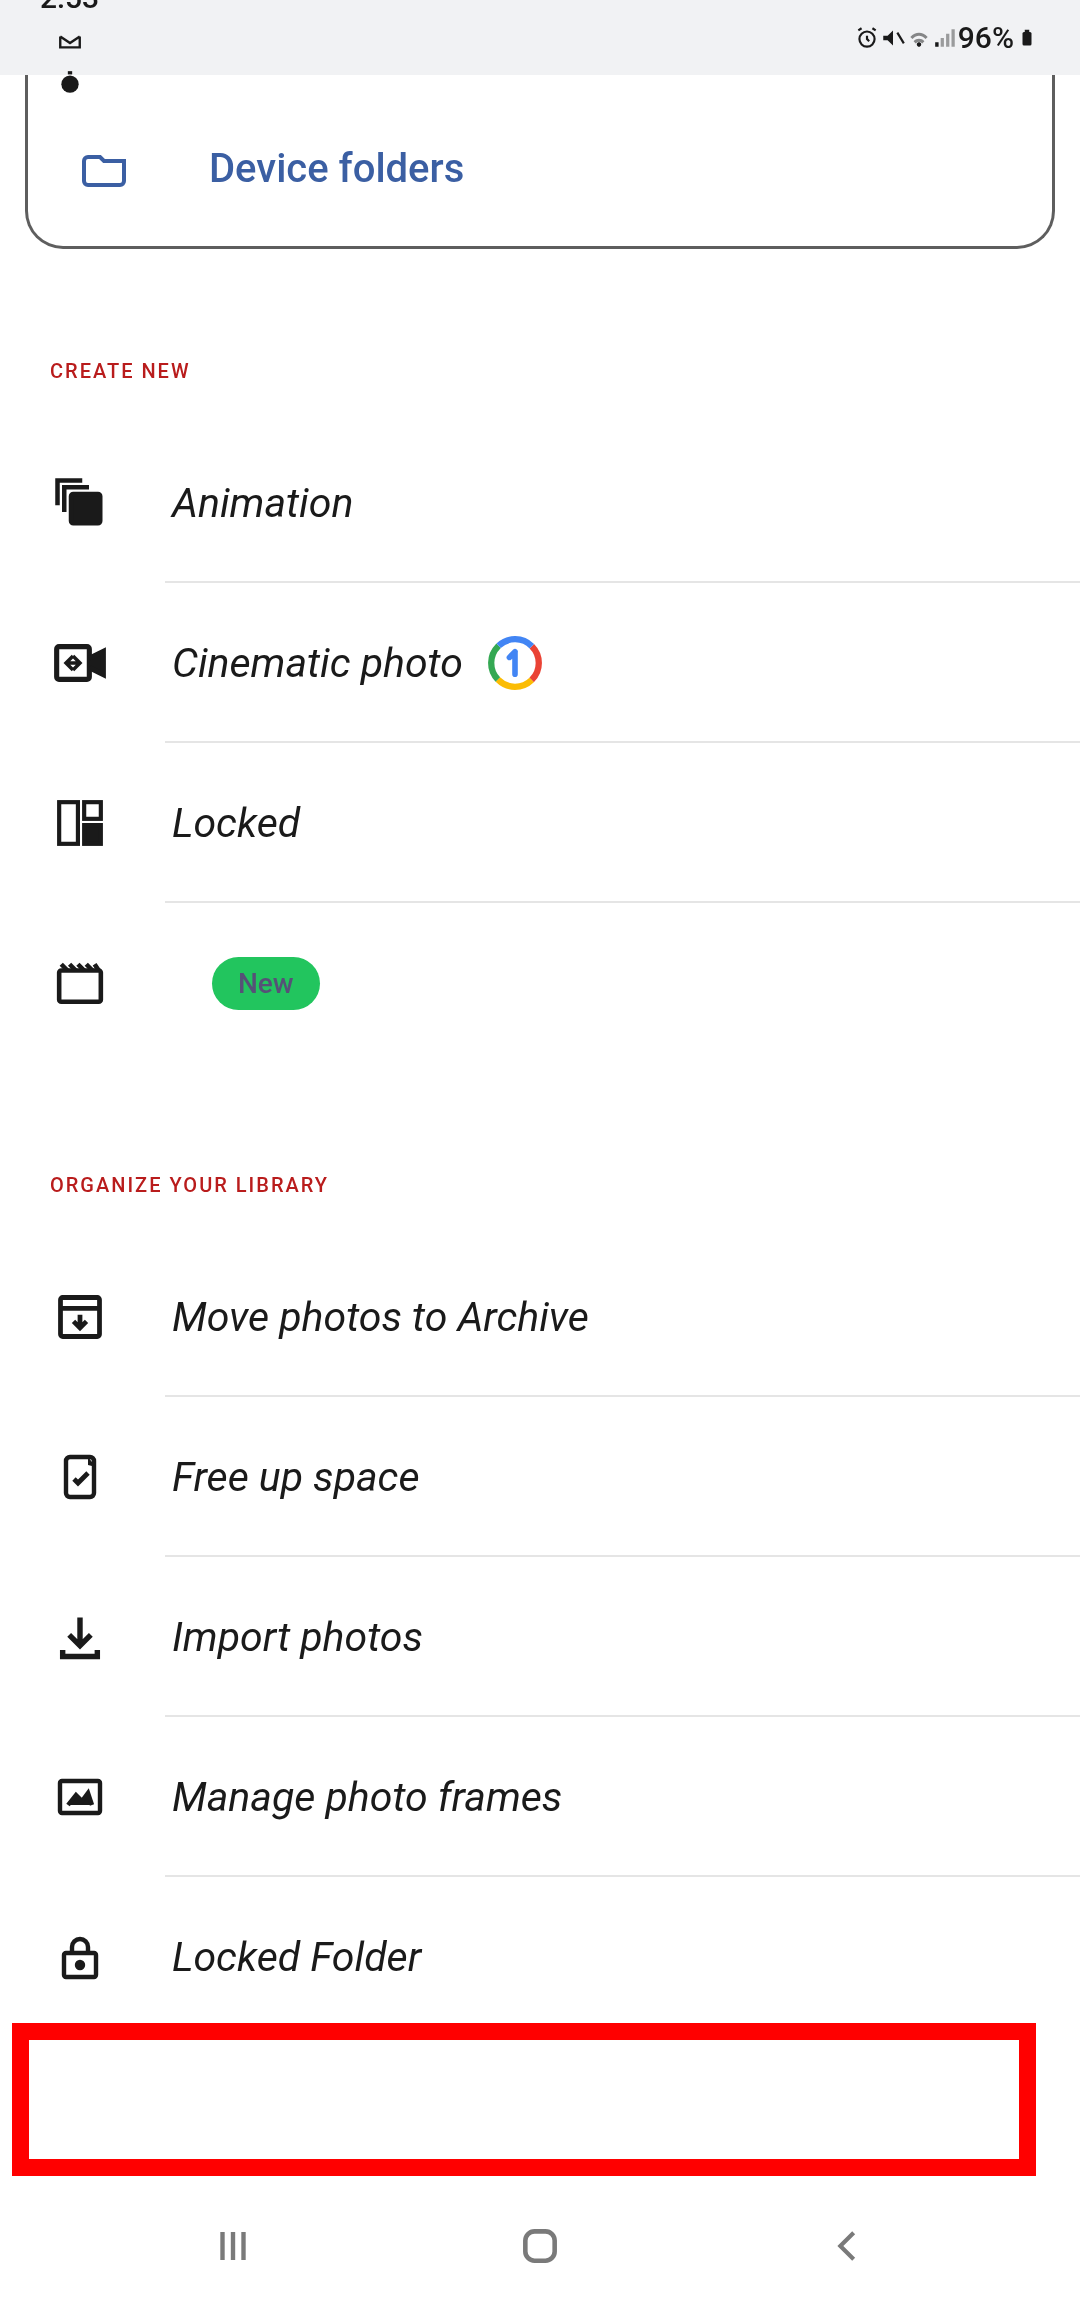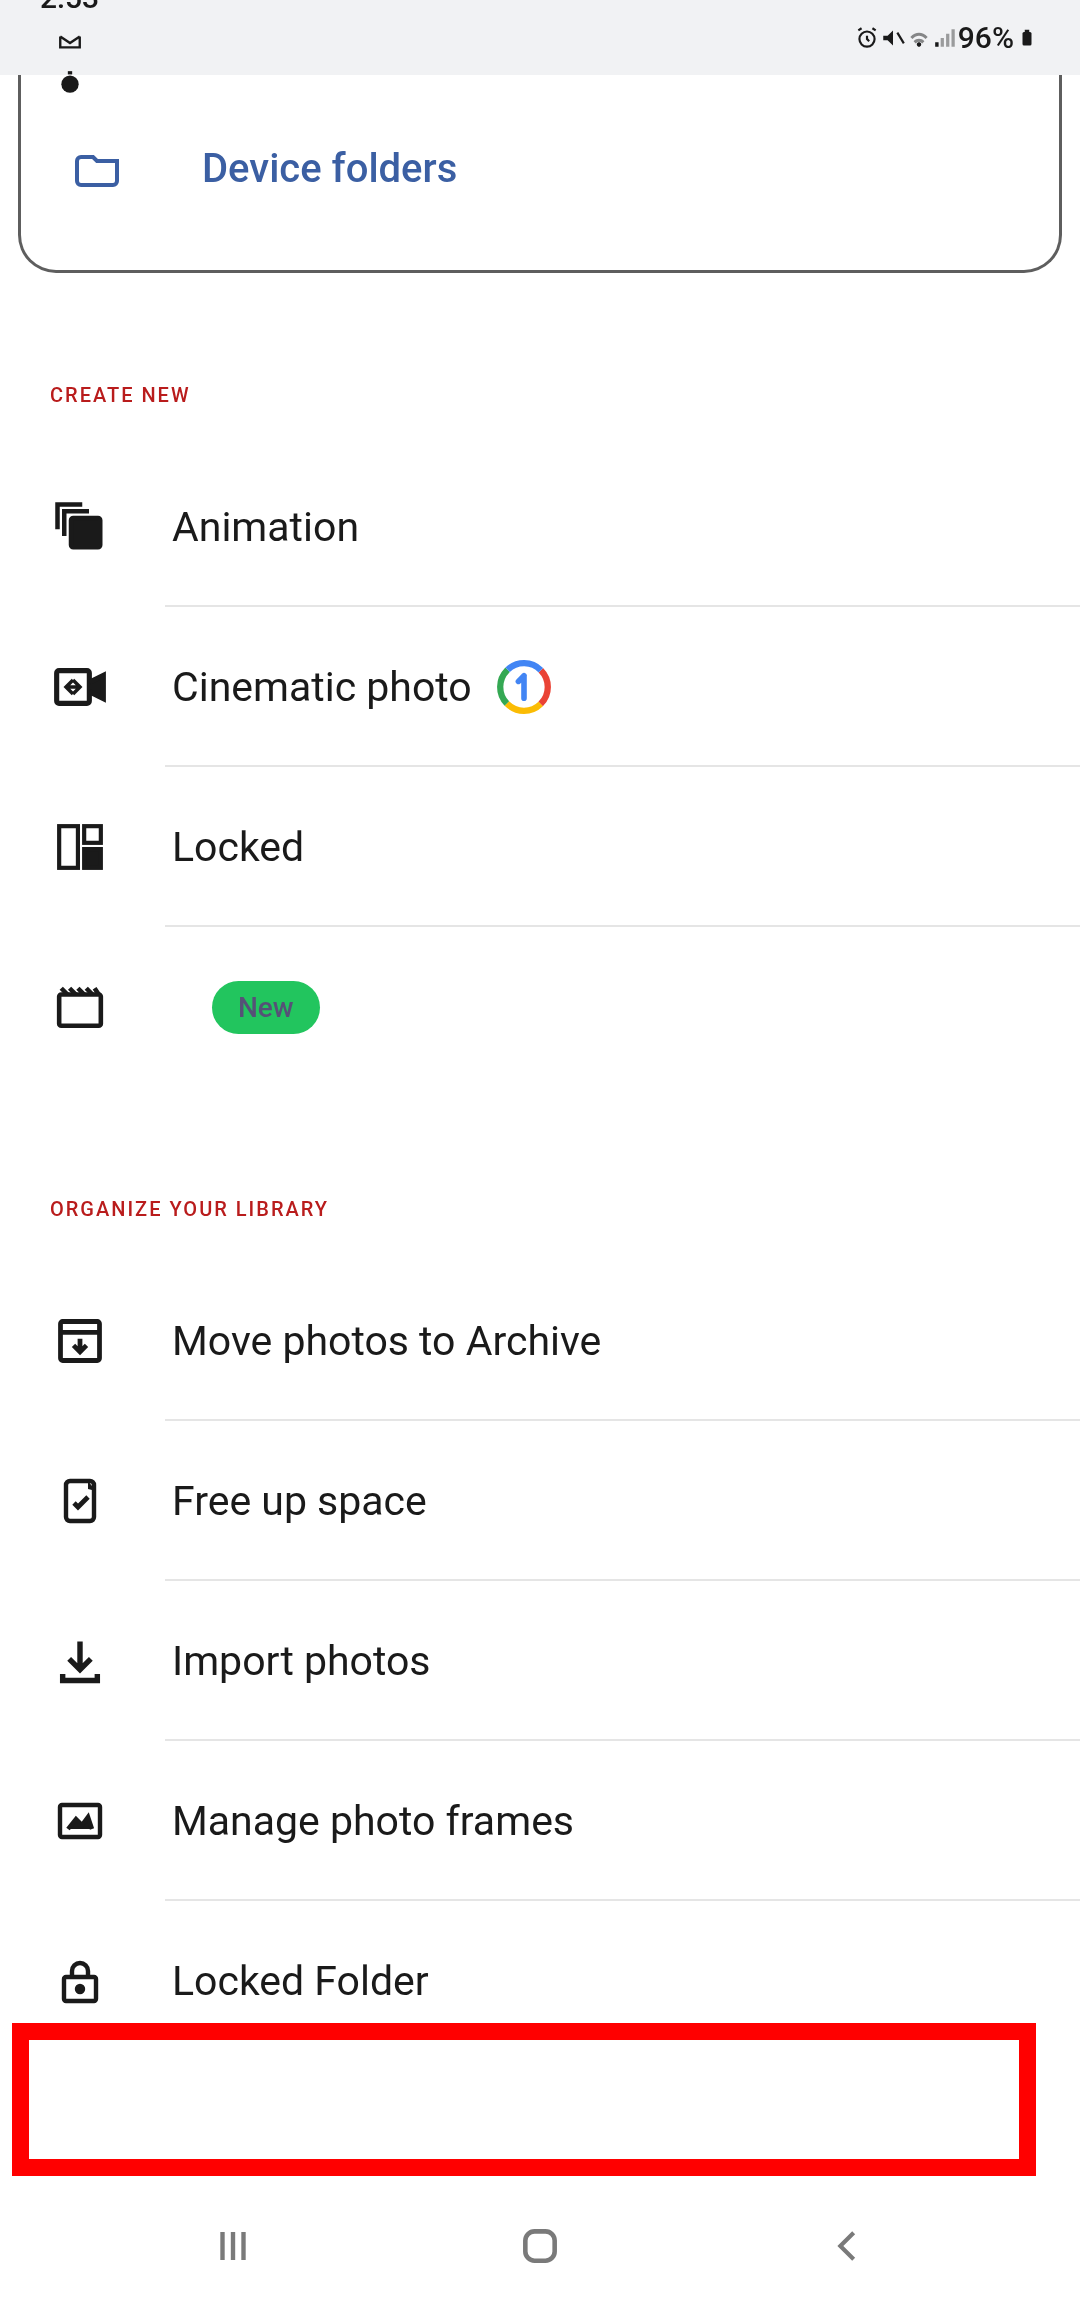--- a/index.html
+++ b/index.html
@@ -20,26 +20,26 @@
       padding: 0 40px;
       font-size: 30px;
       color: #1a1a1a;
       font-weight: 500;
     }
     .status-left { display: flex; align-items: center; gap: 14px; flex-direction: column; }
     .status-right { display: flex; align-items: center; }
     .status-icon { width: 26px; height: 26px; display: inline-flex; align-items: center; justify-content: center; }
     
     .card {
-      margin: 0 18px;
+      margin: 0 25px;
       border: 3px solid #5e5e5e;
       border-top: none;
       border-radius: 0 0 38px 38px;
       padding-top: 40px;
-      padding-bottom: 48px;
+      padding-bottom: 24px;
     }
     .card-item {
       display: flex;
       align-items: center;
       padding: 30px 50px;
     }
     .card-icon {
       width: 56px;
       height: 46px;
       margin-right: 75px;
@@ -81,20 +81,21 @@
       display: flex;
       align-items: center;
       justify-content: center;
       margin-right: 62px;
       flex-shrink: 0;
     }
     .list-label {
       font-size: 41px;
       color: #1a1a1a;
       font-weight: 400;
+      font-style: italic;
     }
     
     .google-one-badge {
       width: 56px;
       height: 56px;
       border-radius: 50%;
       margin-left: 24px;
       display: flex;
       align-items: center;
       justify-content: center;

